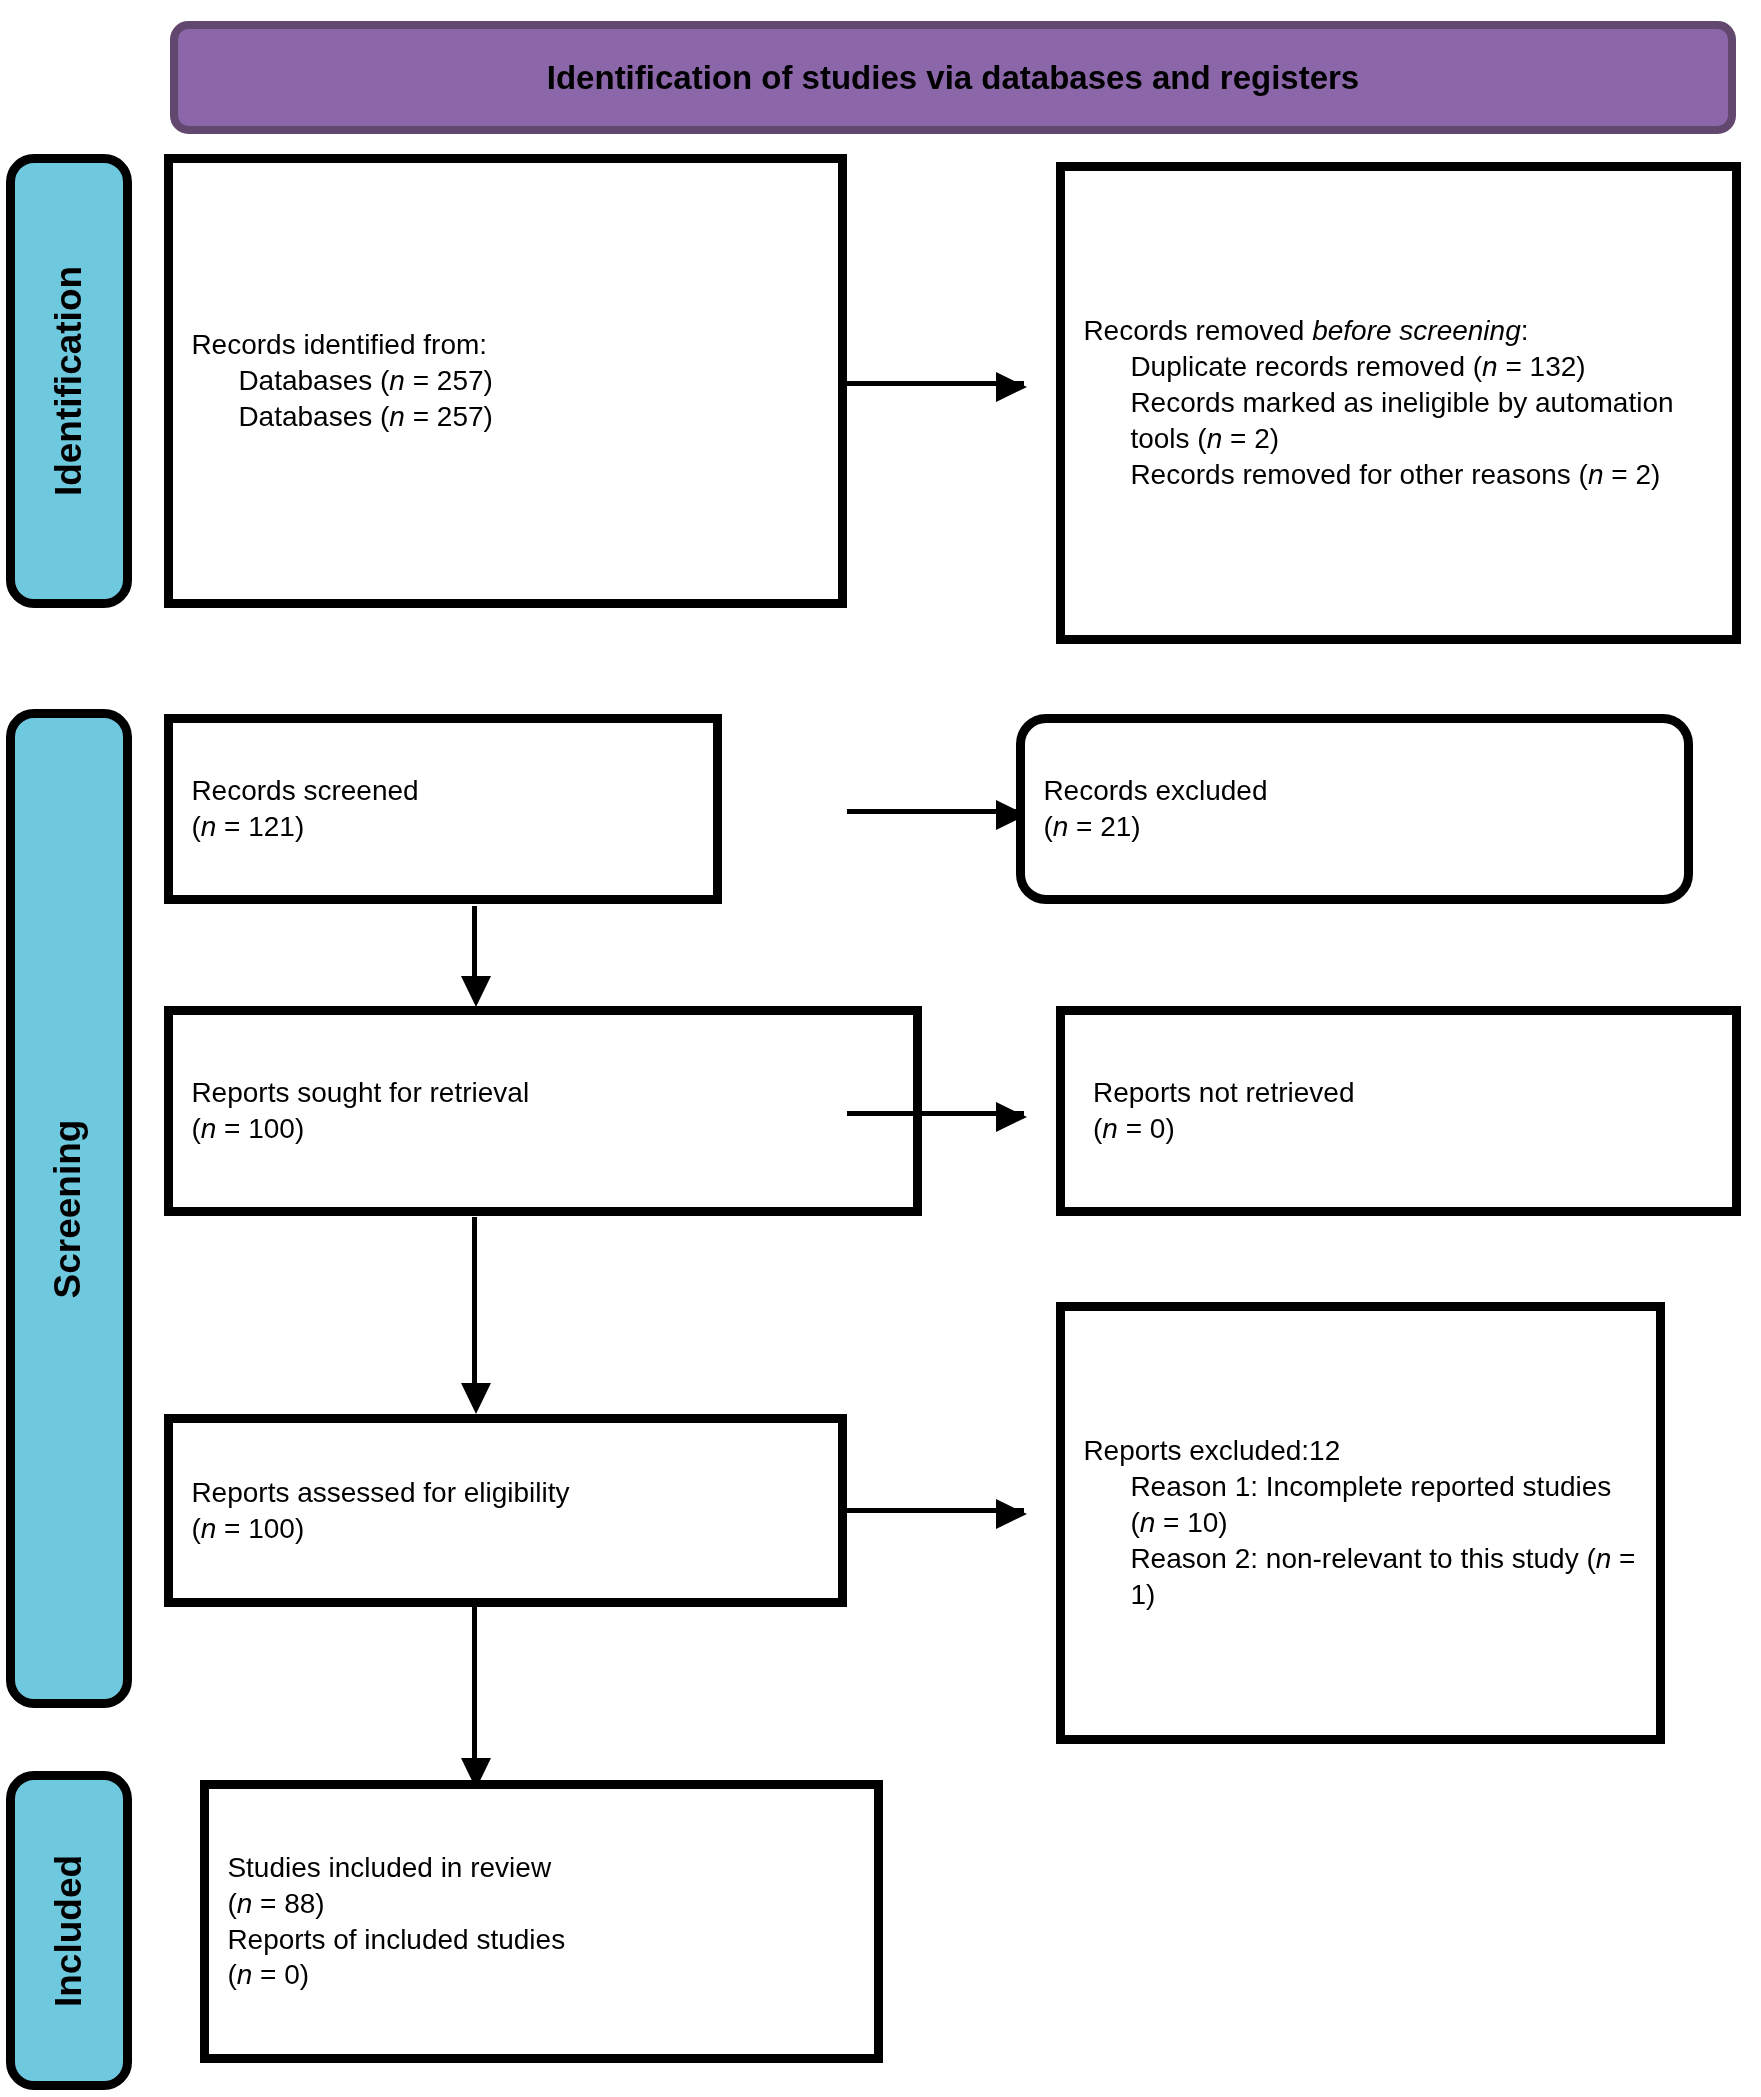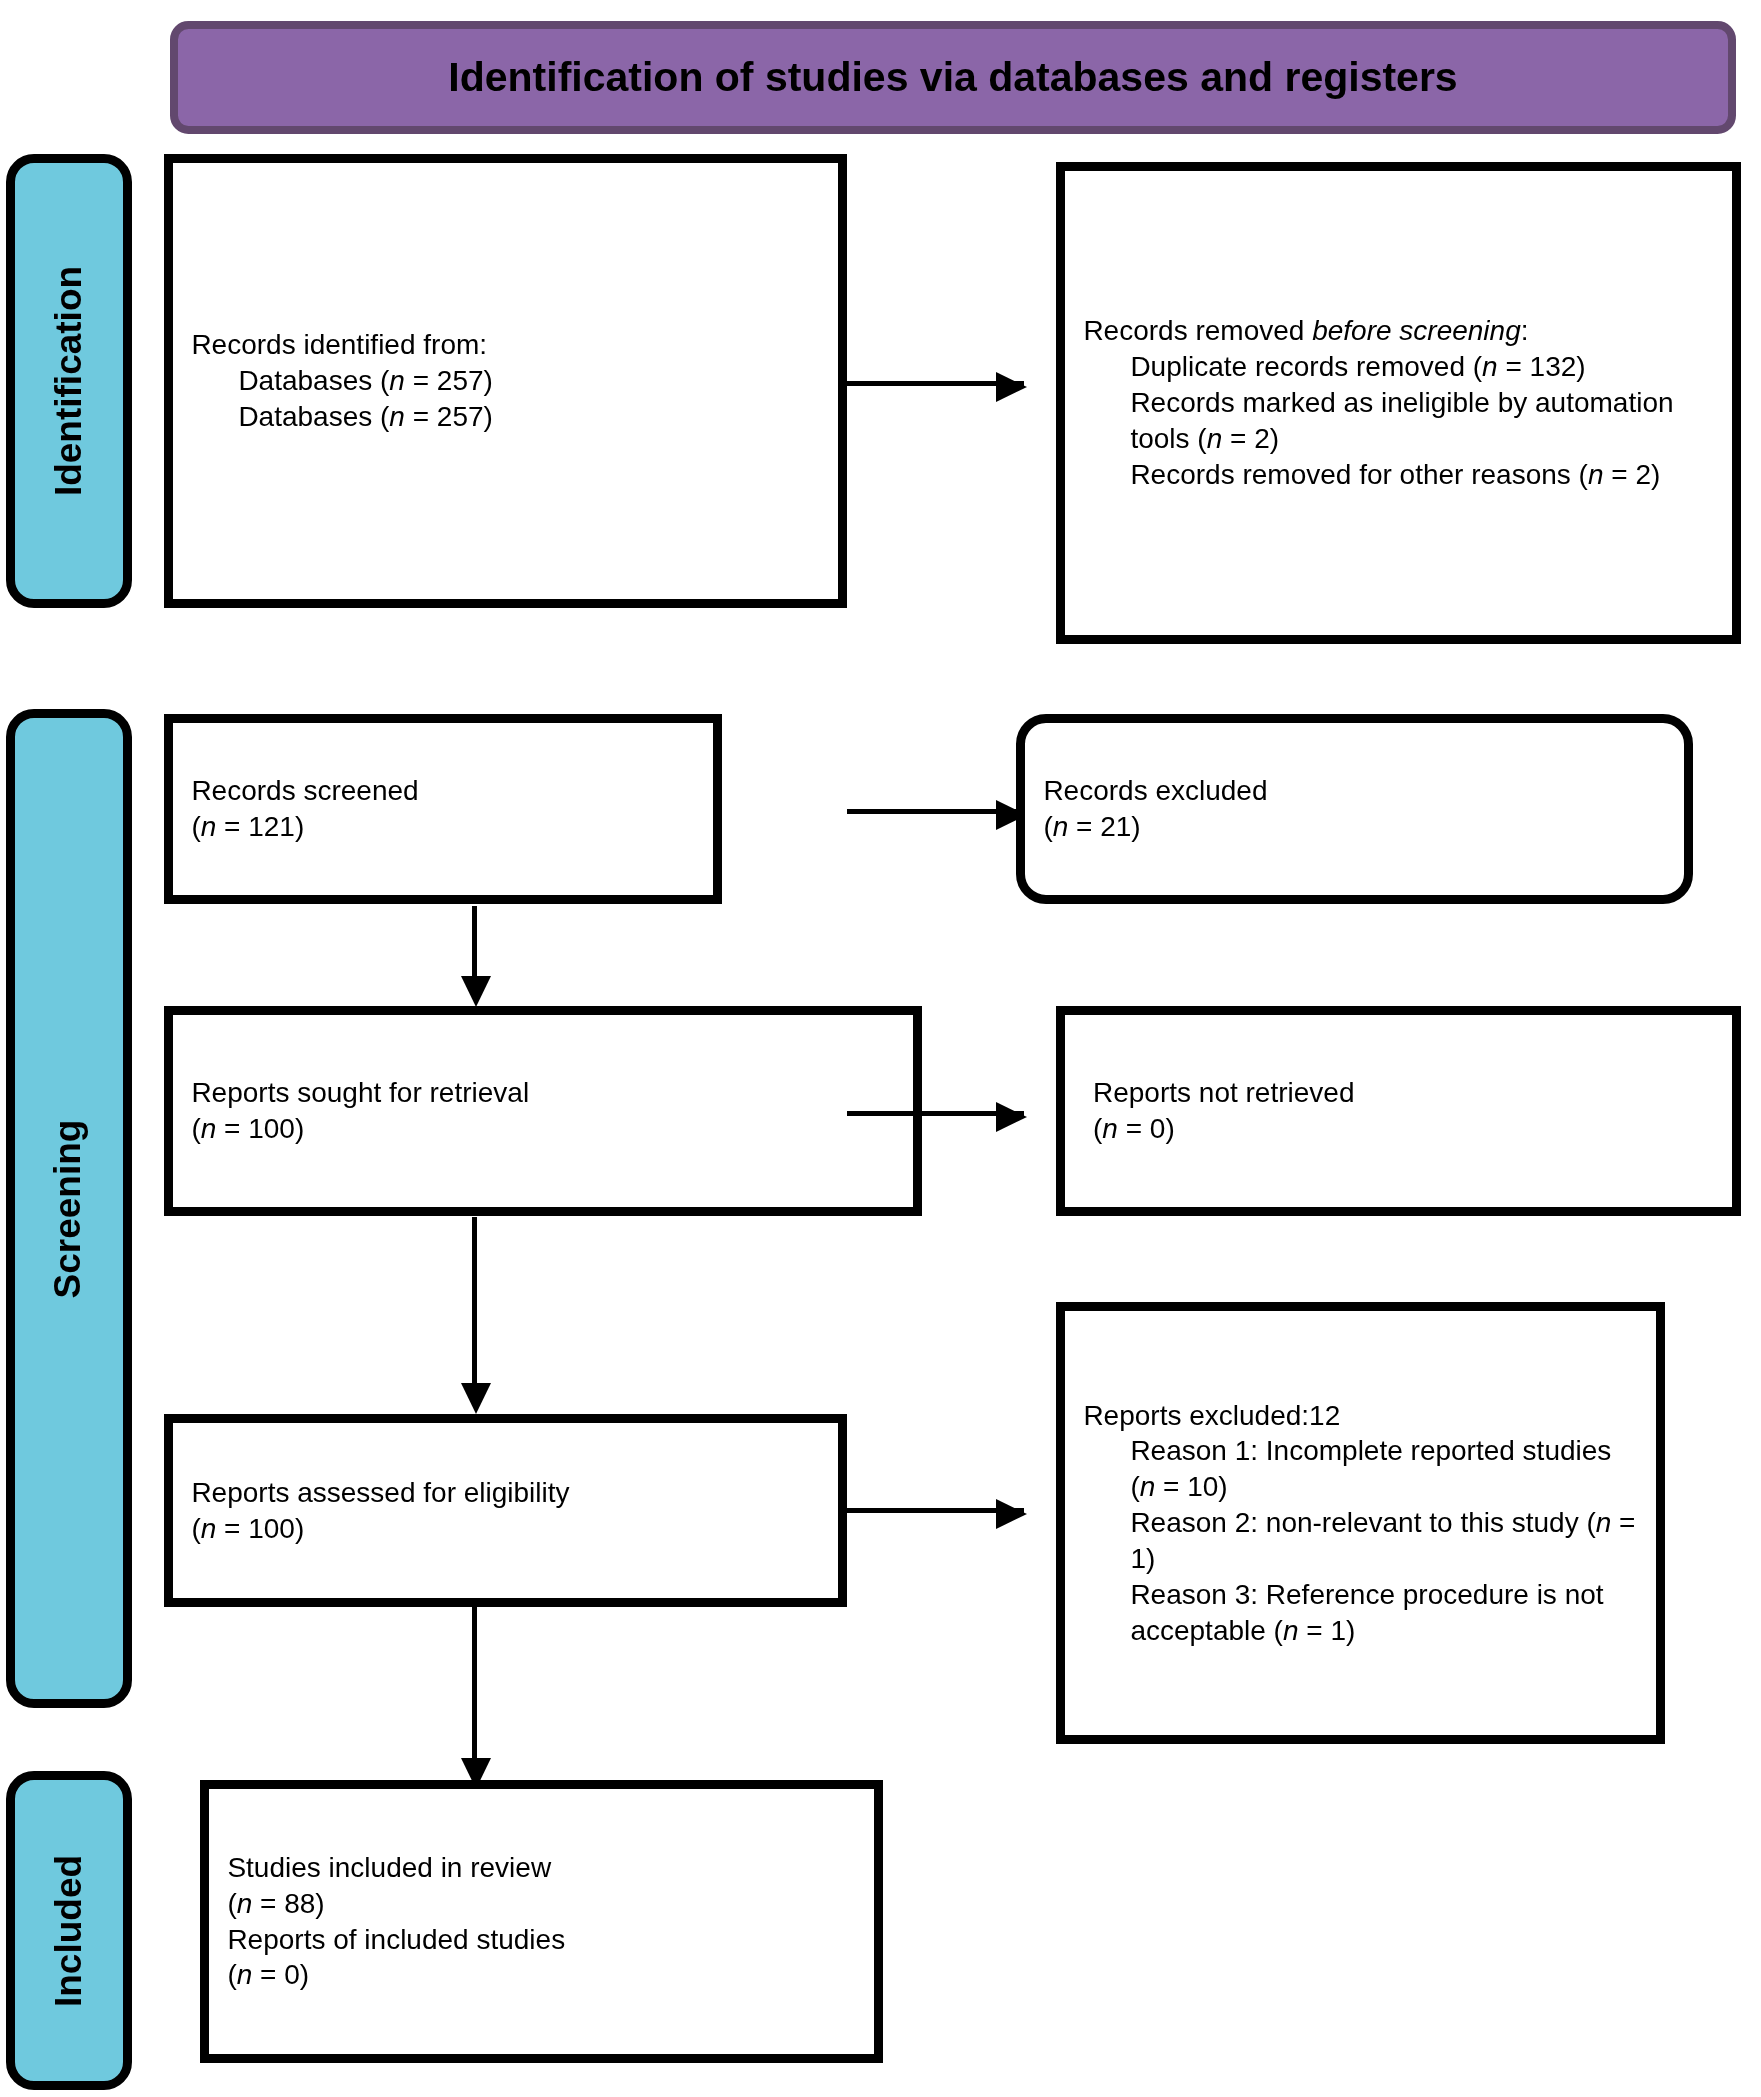--- a/index.html
+++ b/index.html
@@ -27,21 +27,21 @@
     height: 113px;
     box-sizing: border-box;
     background: #8B66A8;
     border: 8.5px solid #62486E;
     border-radius: 18.4px;
     display: flex;
     align-items: center;
     justify-content: center;
   }
   .banner-title {
-    font-size: 41px;
+    font-size: 33px;
     font-weight: bold;
     color: #000000;
     letter-spacing: 0px;
     white-space: nowrap;
   }
 
   
   .stage {
     position: absolute;
     box-sizing: border-box;
@@ -201,21 +201,20 @@
     </div>
   </div>
 
   <div class="h-arrow" style="left:847px; top:1508px; width:177px;"></div>
 
   <div class="box" style="left:1056px; top:1302px; width:609px; height:442px;">
     <div class="box-text">
       <span class="ln">Reports excluded:12</span>
       <span class="ind"><span>Reason 1: Incomplete reported studies (</span><span class="it">n</span><span> = 10)</span></span>
       <span class="ind"><span>Reason 2: non-relevant to this study (</span><span class="it">n</span><span> = 1)</span></span>
-      <span class="ind"><span>Reason 3: Reference procedure is not acceptable (</span><span class="it">n</span><span> = 1)</span></span>
     </div>
   </div>
 
   <div class="v-arrow" style="left:472px; top:1607px; height:152px;"></div>
 
   <div class="box" style="left:164px; top:1780px; width:683px; height:283px;margin-left:36px;">
     <div class="box-text">
       <span class="ln">Studies included in review</span>
       <span class="ln"><span>(</span><span class="it">n</span><span> = 88)</span></span>
       <span class="ln">Reports of included studies</span>

